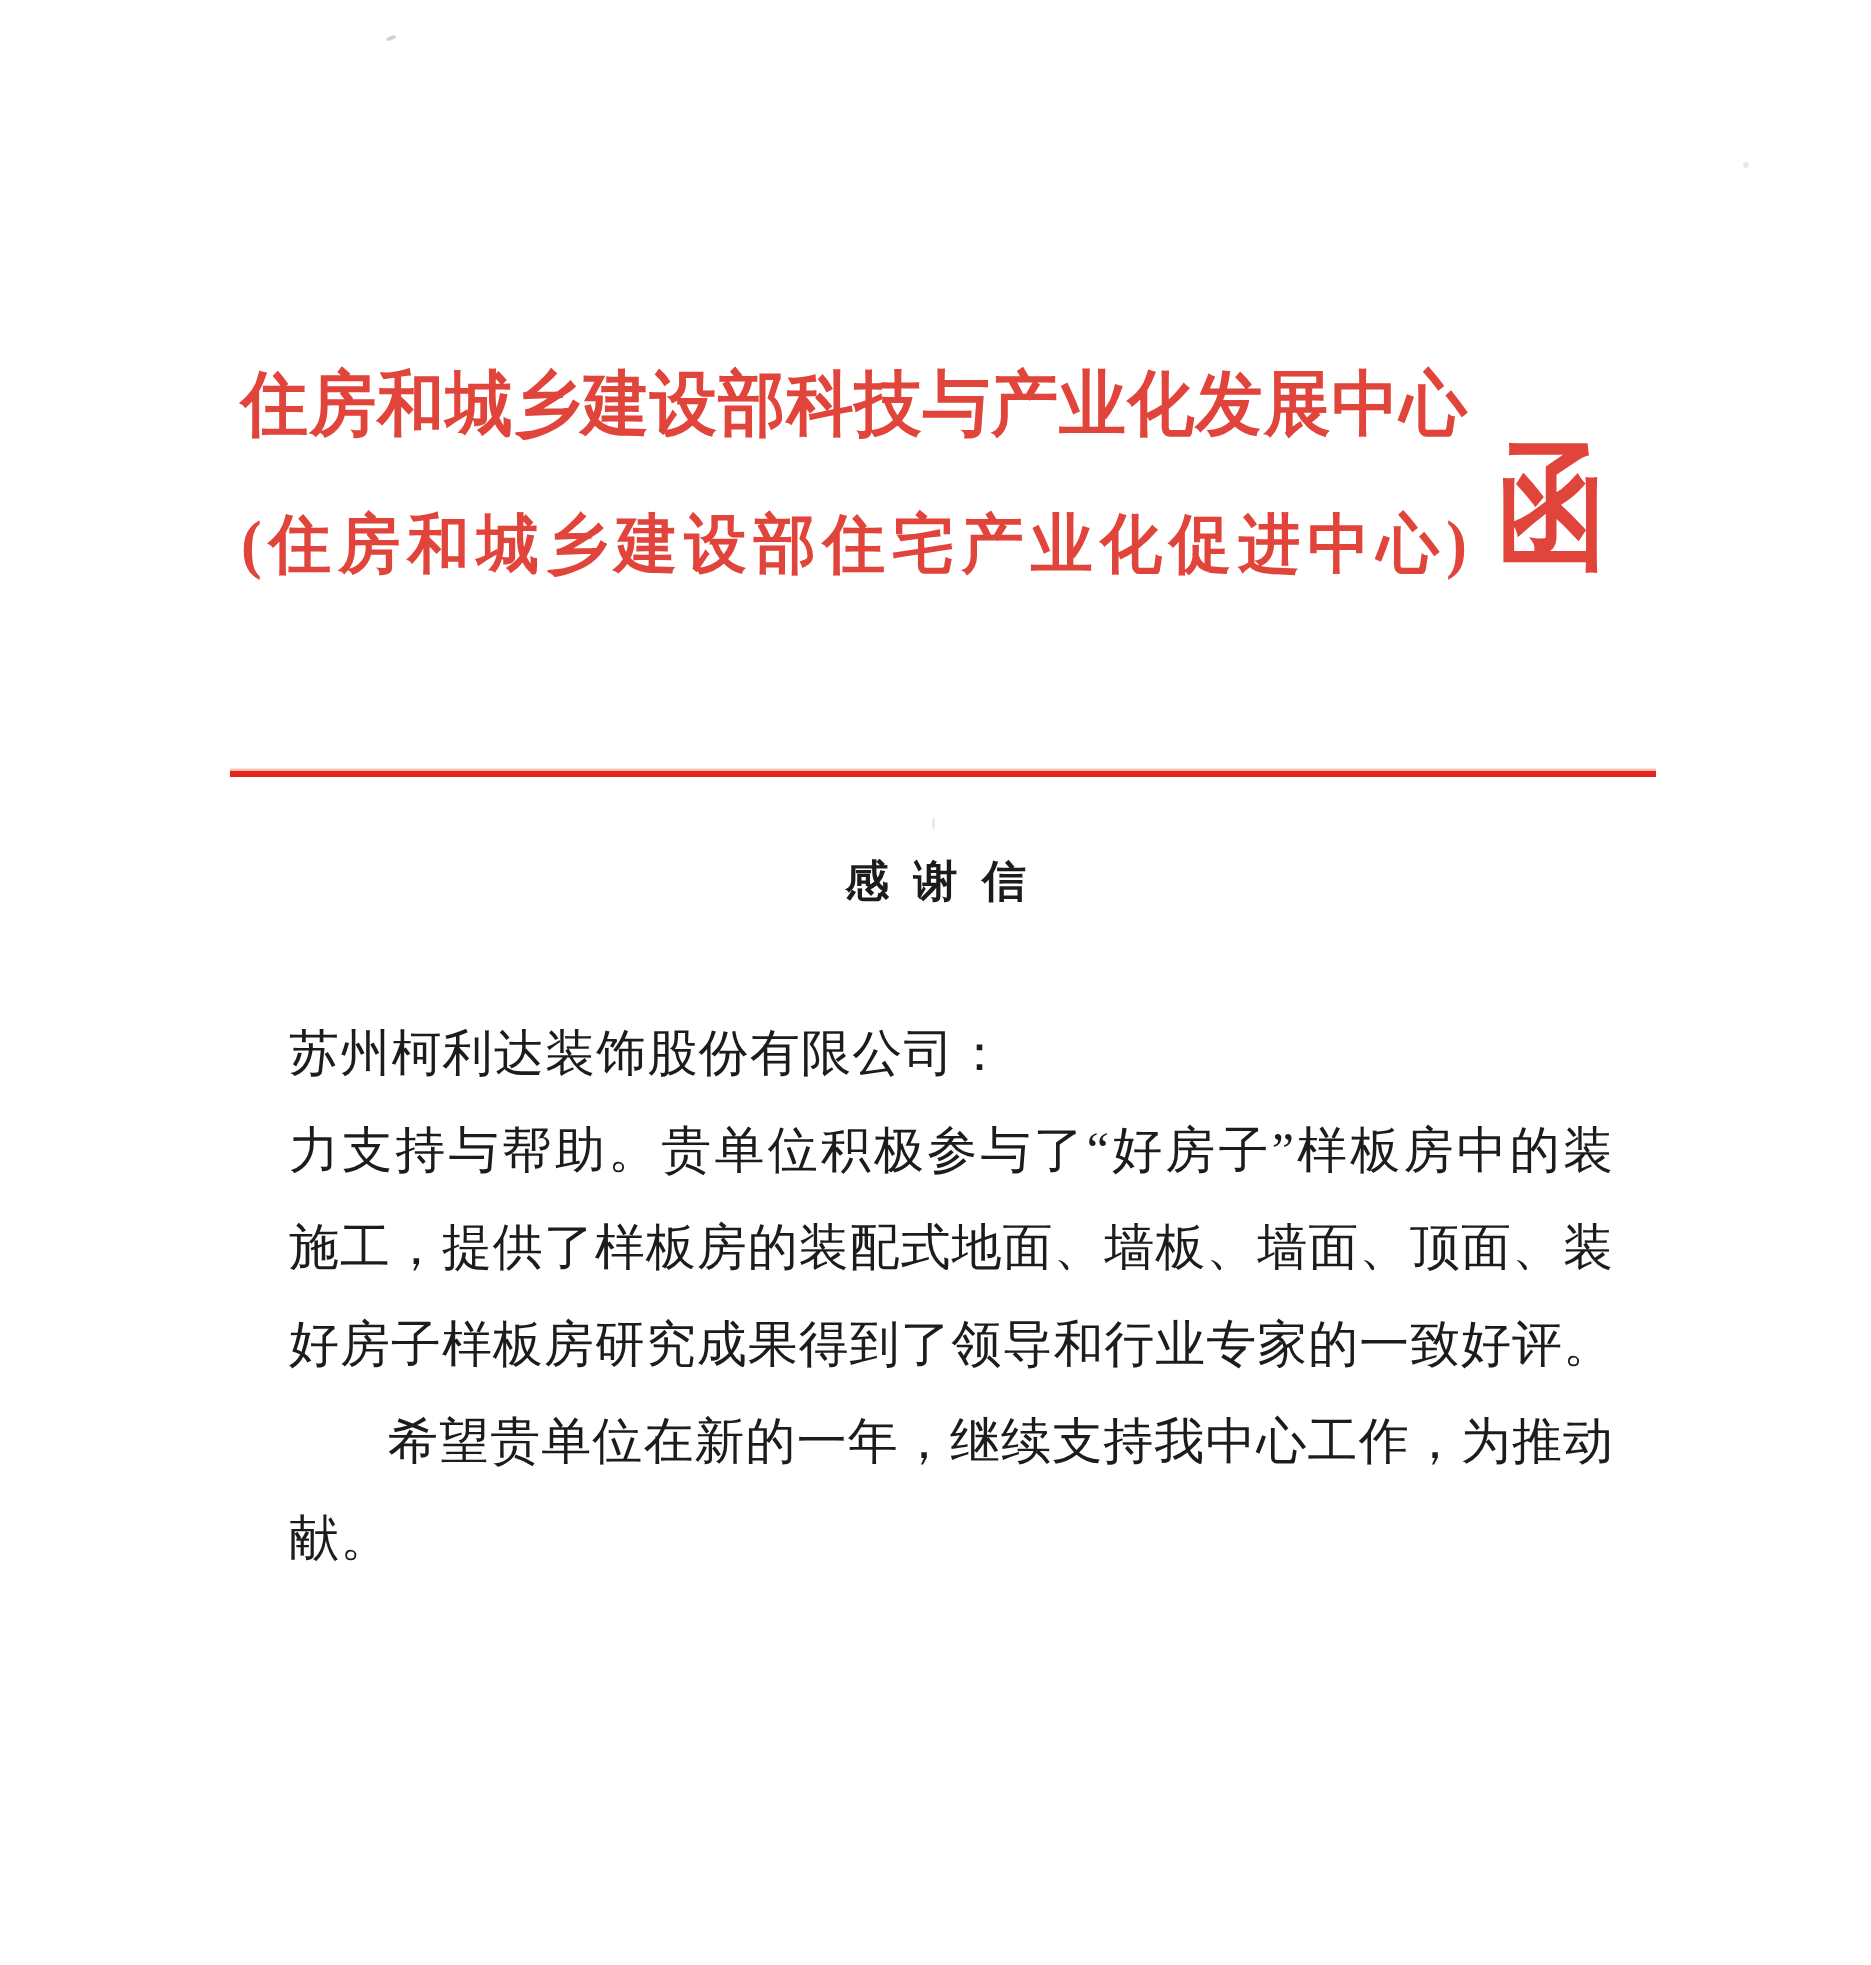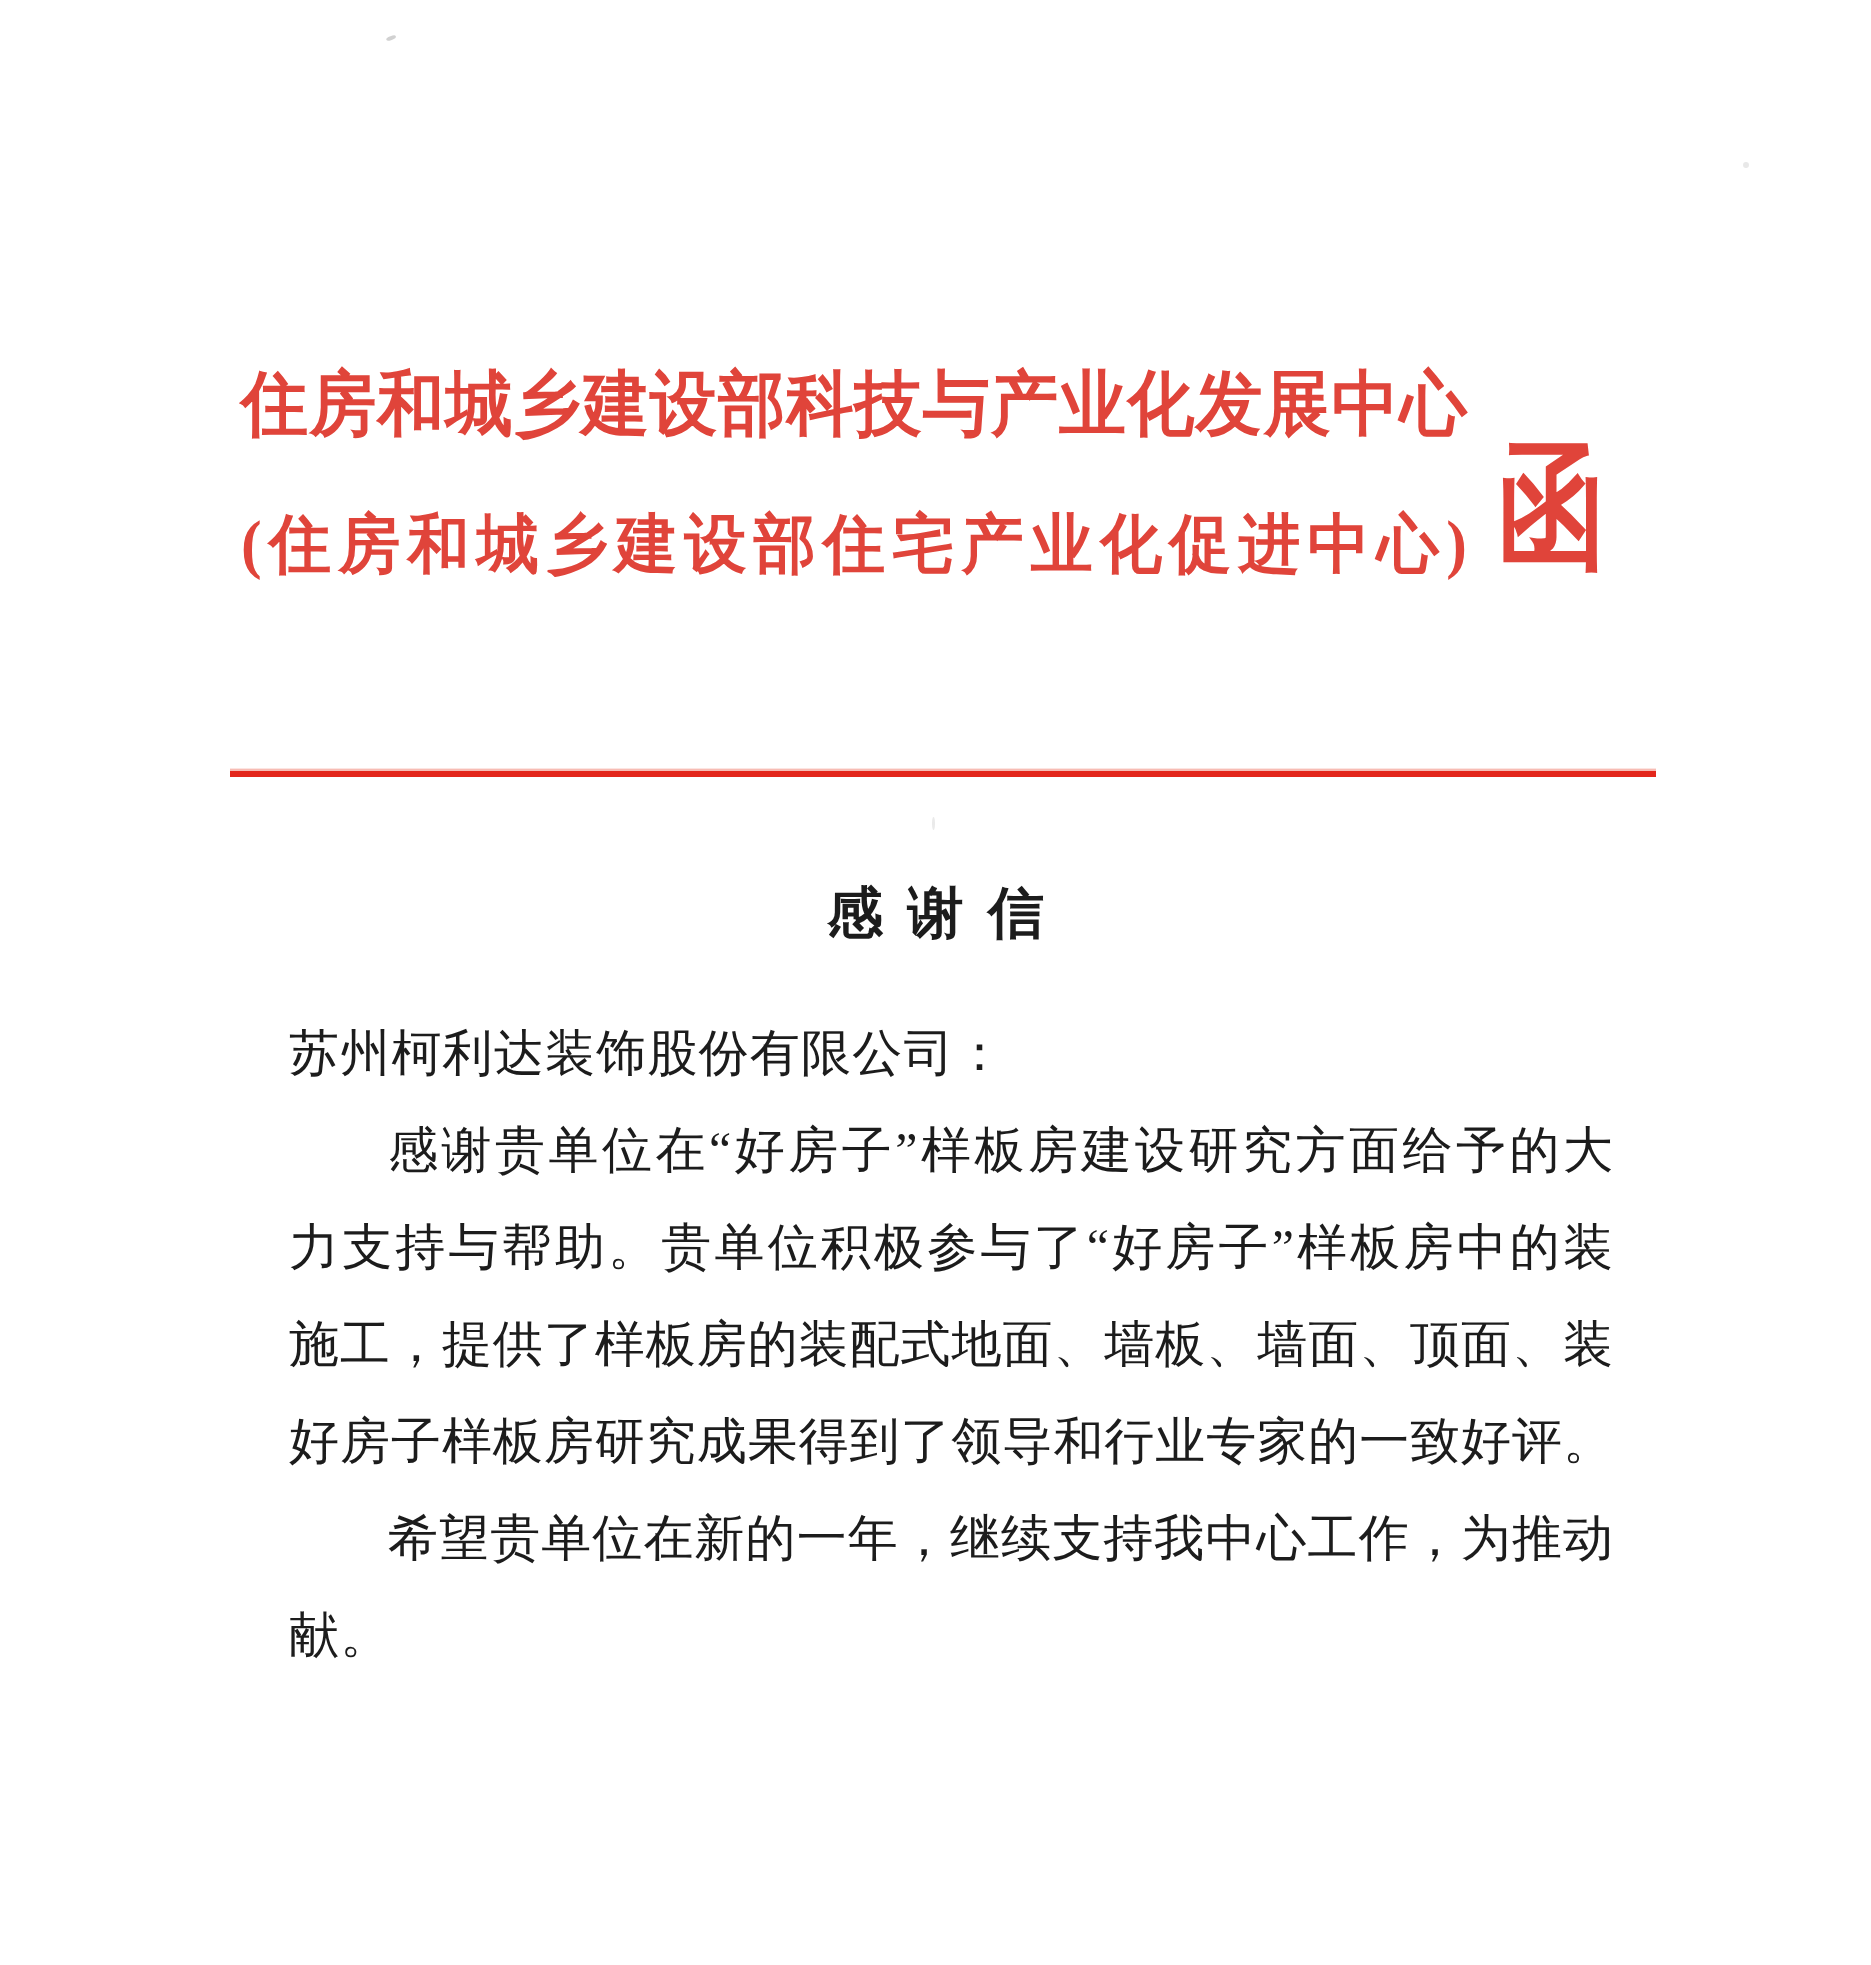--- a/index.html
+++ b/index.html
@@ -25,22 +25,22 @@
     color:var(--header-red);
     transform:scale(0.9,1.16);transform-origin:left top;
   }
   .red-rule{
     position:absolute;left:230px;top:771px;width:1426px;height:5.9px;
     background:var(--rule-red);
     box-shadow:0 -2.4px 0 rgba(233,62,40,.35);
   }
   
   .title{
-    position:absolute;left:0;top:878px;width:100%;
-    text-align:center;font-size:56px;line-height:1.25;font-weight:bold;
+    position:absolute;left:0;top:854px;width:100%;
+    text-align:center;font-size:44px;line-height:1.25;font-weight:bold;
     color:var(--ink);
     letter-spacing:24.4px;text-indent:24.4px;
   }
   
   .body-block{
     position:absolute;left:289px;top:1005px;width:1324px;
     font-size:50px;line-height:97px;color:var(--ink);
   }
   .body-line{height:97px;white-space:nowrap;letter-spacing:1.2px;}
   .body-line.justify{
@@ -63,21 +63,20 @@
   <div class="lh-line lh-line1">住房和城乡建设部科技与产业化发展中心</div>
   <div class="lh-line lh-line2">(住房和城乡建设部住宅产业化促进中心)</div>
   <div class="doc-char">函</div>
 
   <div class="red-rule"></div>
 
   <div class="title">感谢信</div>
 
   <div class="body-block" id="body-lines">
       <div class="body-line">苏州柯利达装饰股份有限公司：</div>
-      <div class="body-line indent justify">感谢贵单位在“好房子”样板房建设研究方面给予的大</div>
       <div class="body-line justify">力支持与帮助。贵单位积极参与了“好房子”样板房中的装</div>
       <div class="body-line justify">施工，提供了样板房的装配式地面、墙板、墙面、顶面、装</div>
       <div class="body-line justify">好房子样板房研究成果得到了领导和行业专家的一致好评。</div>
       <div class="body-line indent justify">希望贵单位在新的一年，继续支持我中心工作，为推动</div>
       <div class="body-line">献。</div>
     </div>
 
   <div class="speck speck1"></div>
   <div class="speck speck2"></div>
   <div class="speck speck3"></div>

